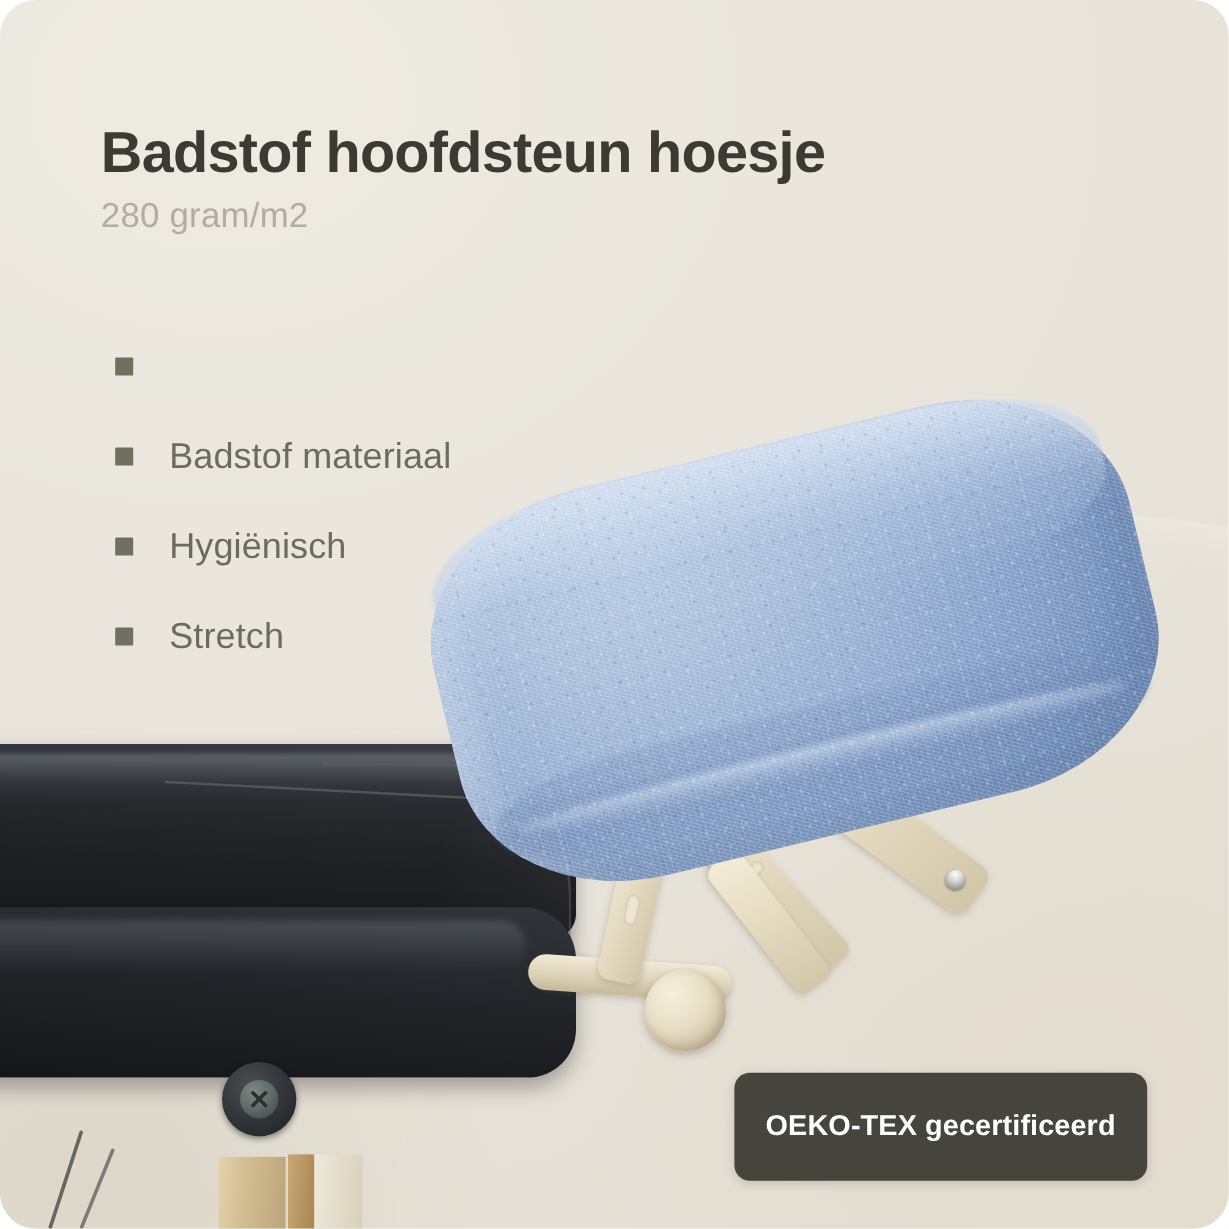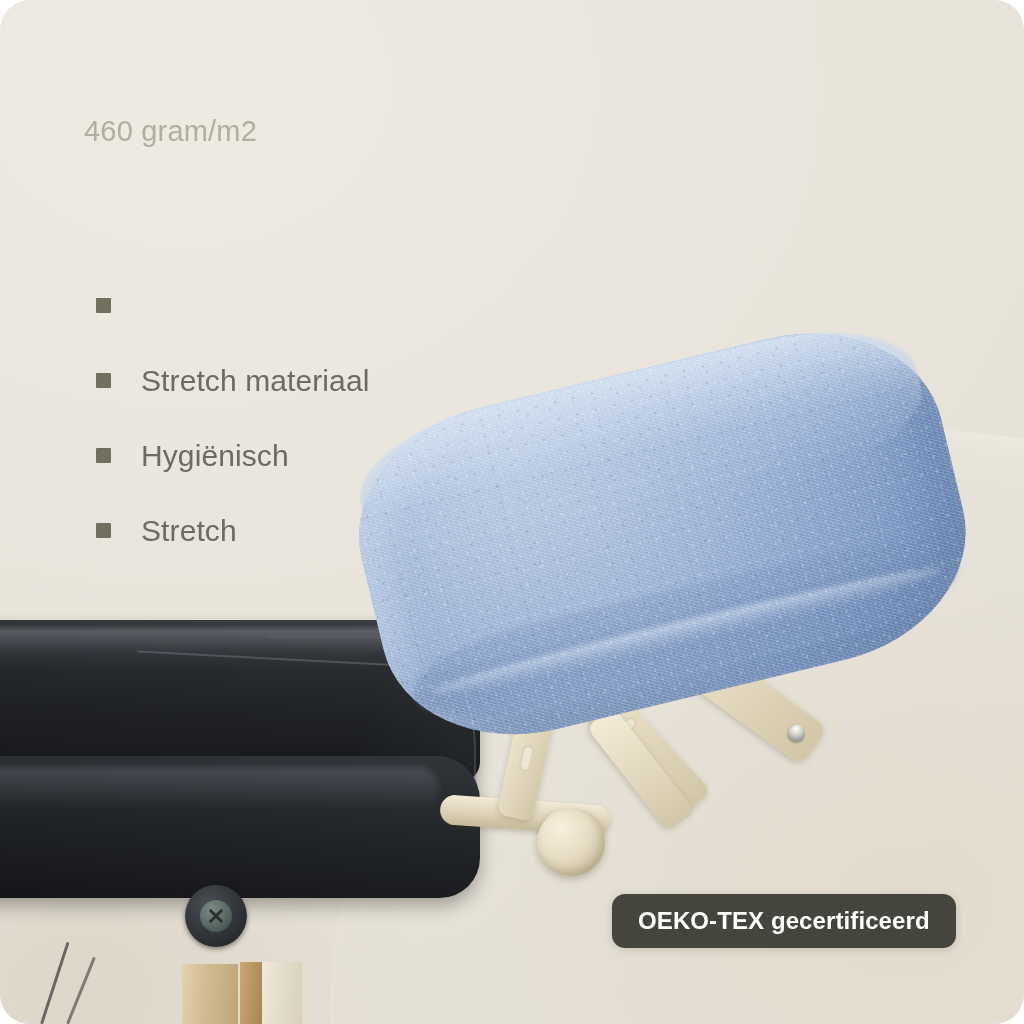--- a/index.html
+++ b/index.html
@@ -64,21 +64,21 @@
     margin-right:30px;
     border-radius:1px;
   }
   .feature-label{
     font-size:30px;color:#6b6b62;line-height:1;letter-spacing:.1px;white-space:nowrap;
   }
 
   
   .badge{
     position:absolute;left:612px;top:894px;
-    height:54px;padding:0 26px;
+    height:54px;padding:18px 26px;
     display:flex;align-items:center;justify-content:flex-start;
     background:#45453d;border-radius:13px;z-index:12;
     box-shadow:0 2px 8px rgba(60,58,48,.18);
   }
   .badge-label{
     color:#ffffff;font-size:24px;font-weight:bold;letter-spacing:.1px;white-space:nowrap;
   }
 
   
   .photo{position:absolute;inset:0;z-index:4;pointer-events:none;}
@@ -324,30 +324,31 @@
       <div class="cushion-top"></div>
       <div class="cushion-seam"></div>
       <div class="cushion-edge-hi"></div>
       <div class="cushion-fuzz"></div>
       <div class="cushion-fuzz2"></div>
     </div>
 
   </div>
 
   <div class="textblock">
-    <p class="subtitle">460 gram/m2</p>
+    <h1 class="title">Badstof hoofdsteun hoesje</h1>
+    <p class="subtitle">280 gram/m2</p>
   </div>
 
   <ul class="features">
     <li class="feature">
       <span class="bullet"></span>
     </li>
     <li class="feature">
       <span class="bullet"></span>
-      <span class="feature-label">Stretch materiaal</span>
+      <span class="feature-label">Badstof materiaal</span>
     </li>
     <li class="feature">
       <span class="bullet"></span>
       <span class="feature-label">Hygiënisch</span>
     </li>
     <li class="feature">
       <span class="bullet"></span>
       <span class="feature-label">Stretch</span>
     </li>
   </ul>

